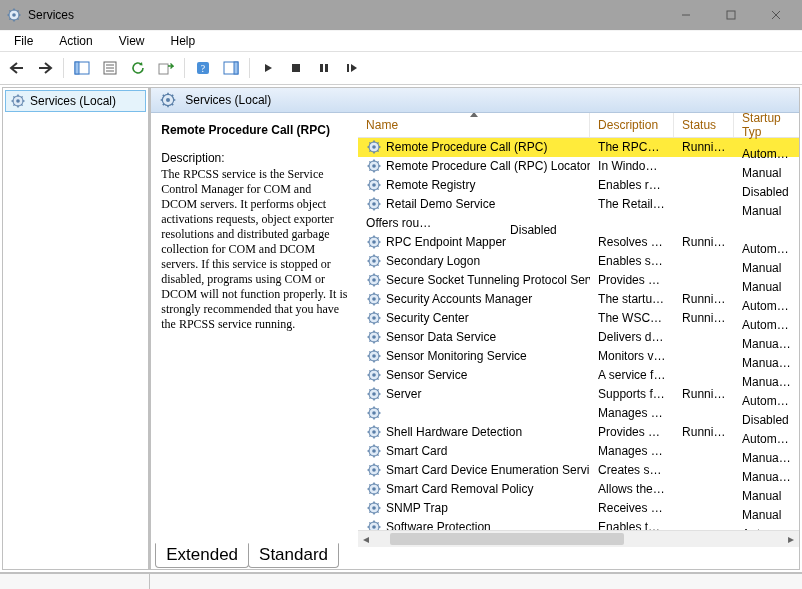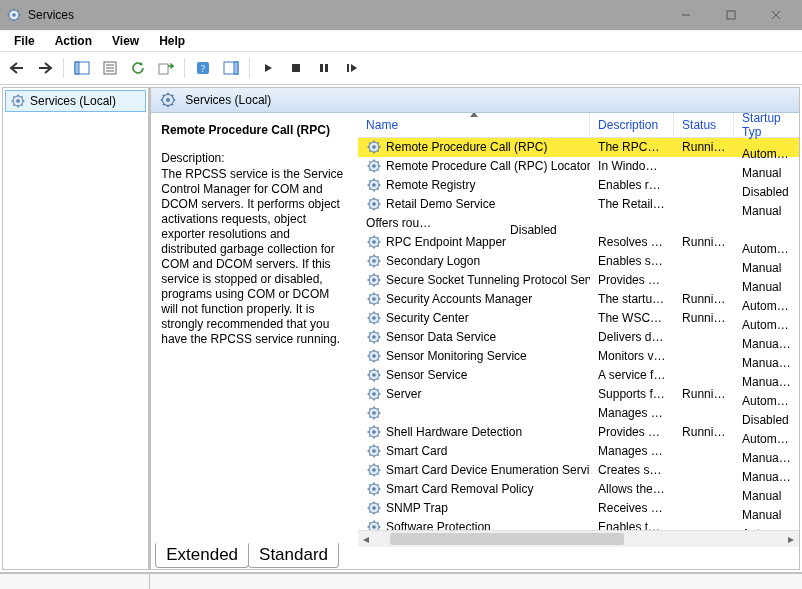--- a/index.html
+++ b/index.html
@@ -26,23 +26,22 @@
   .title-bar .title-text { flex:0 0 auto; color:#000; }
   .title-bar .spacer { flex:1 1 auto; }
   .win-buttons { display:flex; height:100%; }
   .win-btn { width:45px; height:100%; display:flex; align-items:center; justify-content:center; color:#444; }
   .win-btn svg { stroke:#545454; fill:none; stroke-width:1; }
   
   .menu-bar {
     height: 20px;
     display:flex;
     align-items:center;
-    gap: 4px;
+    gap: 10px;
     padding: 0 6px;
-    font-weight: bold;
   }
   .menu-bar .menu-item { padding:2px 8px; cursor:default; }
   
   .toolbar {
     display:flex;
     align-items:center;
     height: 28px;
     padding: 2px 4px;
     border-top: 1px solid #e0e0e0;
     border-bottom: 1px solid #cfcfcf;
@@ -104,35 +103,35 @@
     display:flex;
     overflow:hidden;
   }
   .info-col {
     width:212px;
     padding: 10px 10px 4px 10px;
     box-sizing:border-box;
   }
   .info-col .svc-name { font-weight:600; margin-bottom:14px; }
   .info-col .desc-label { margin-bottom:2px; }
-  .info-col .desc-text { line-height:1.25; }
+  .info-col .desc-text { line-height:1.25;font-family:Liberation Serif, serif; }
   
   .table-col {
     flex:1 1 auto;
     overflow:hidden;
     display:flex;
     flex-direction:column;
   }
   .thead {
     display:flex;
     height:24px;
     background:#fff;
     border-bottom:1px solid #e3e3e3;
     font-weight:400;
-    color:#1d4ed8;
+    color:#a16207;
   }
   .thead .th {
     display:flex; align-items:center;
     padding:0 8px;
     border-right:1px solid #e8e8e8;
     box-sizing:border-box;
     position:relative;
   }
   .th.name { width:232px; }
   .th.desc { width:84px; }

